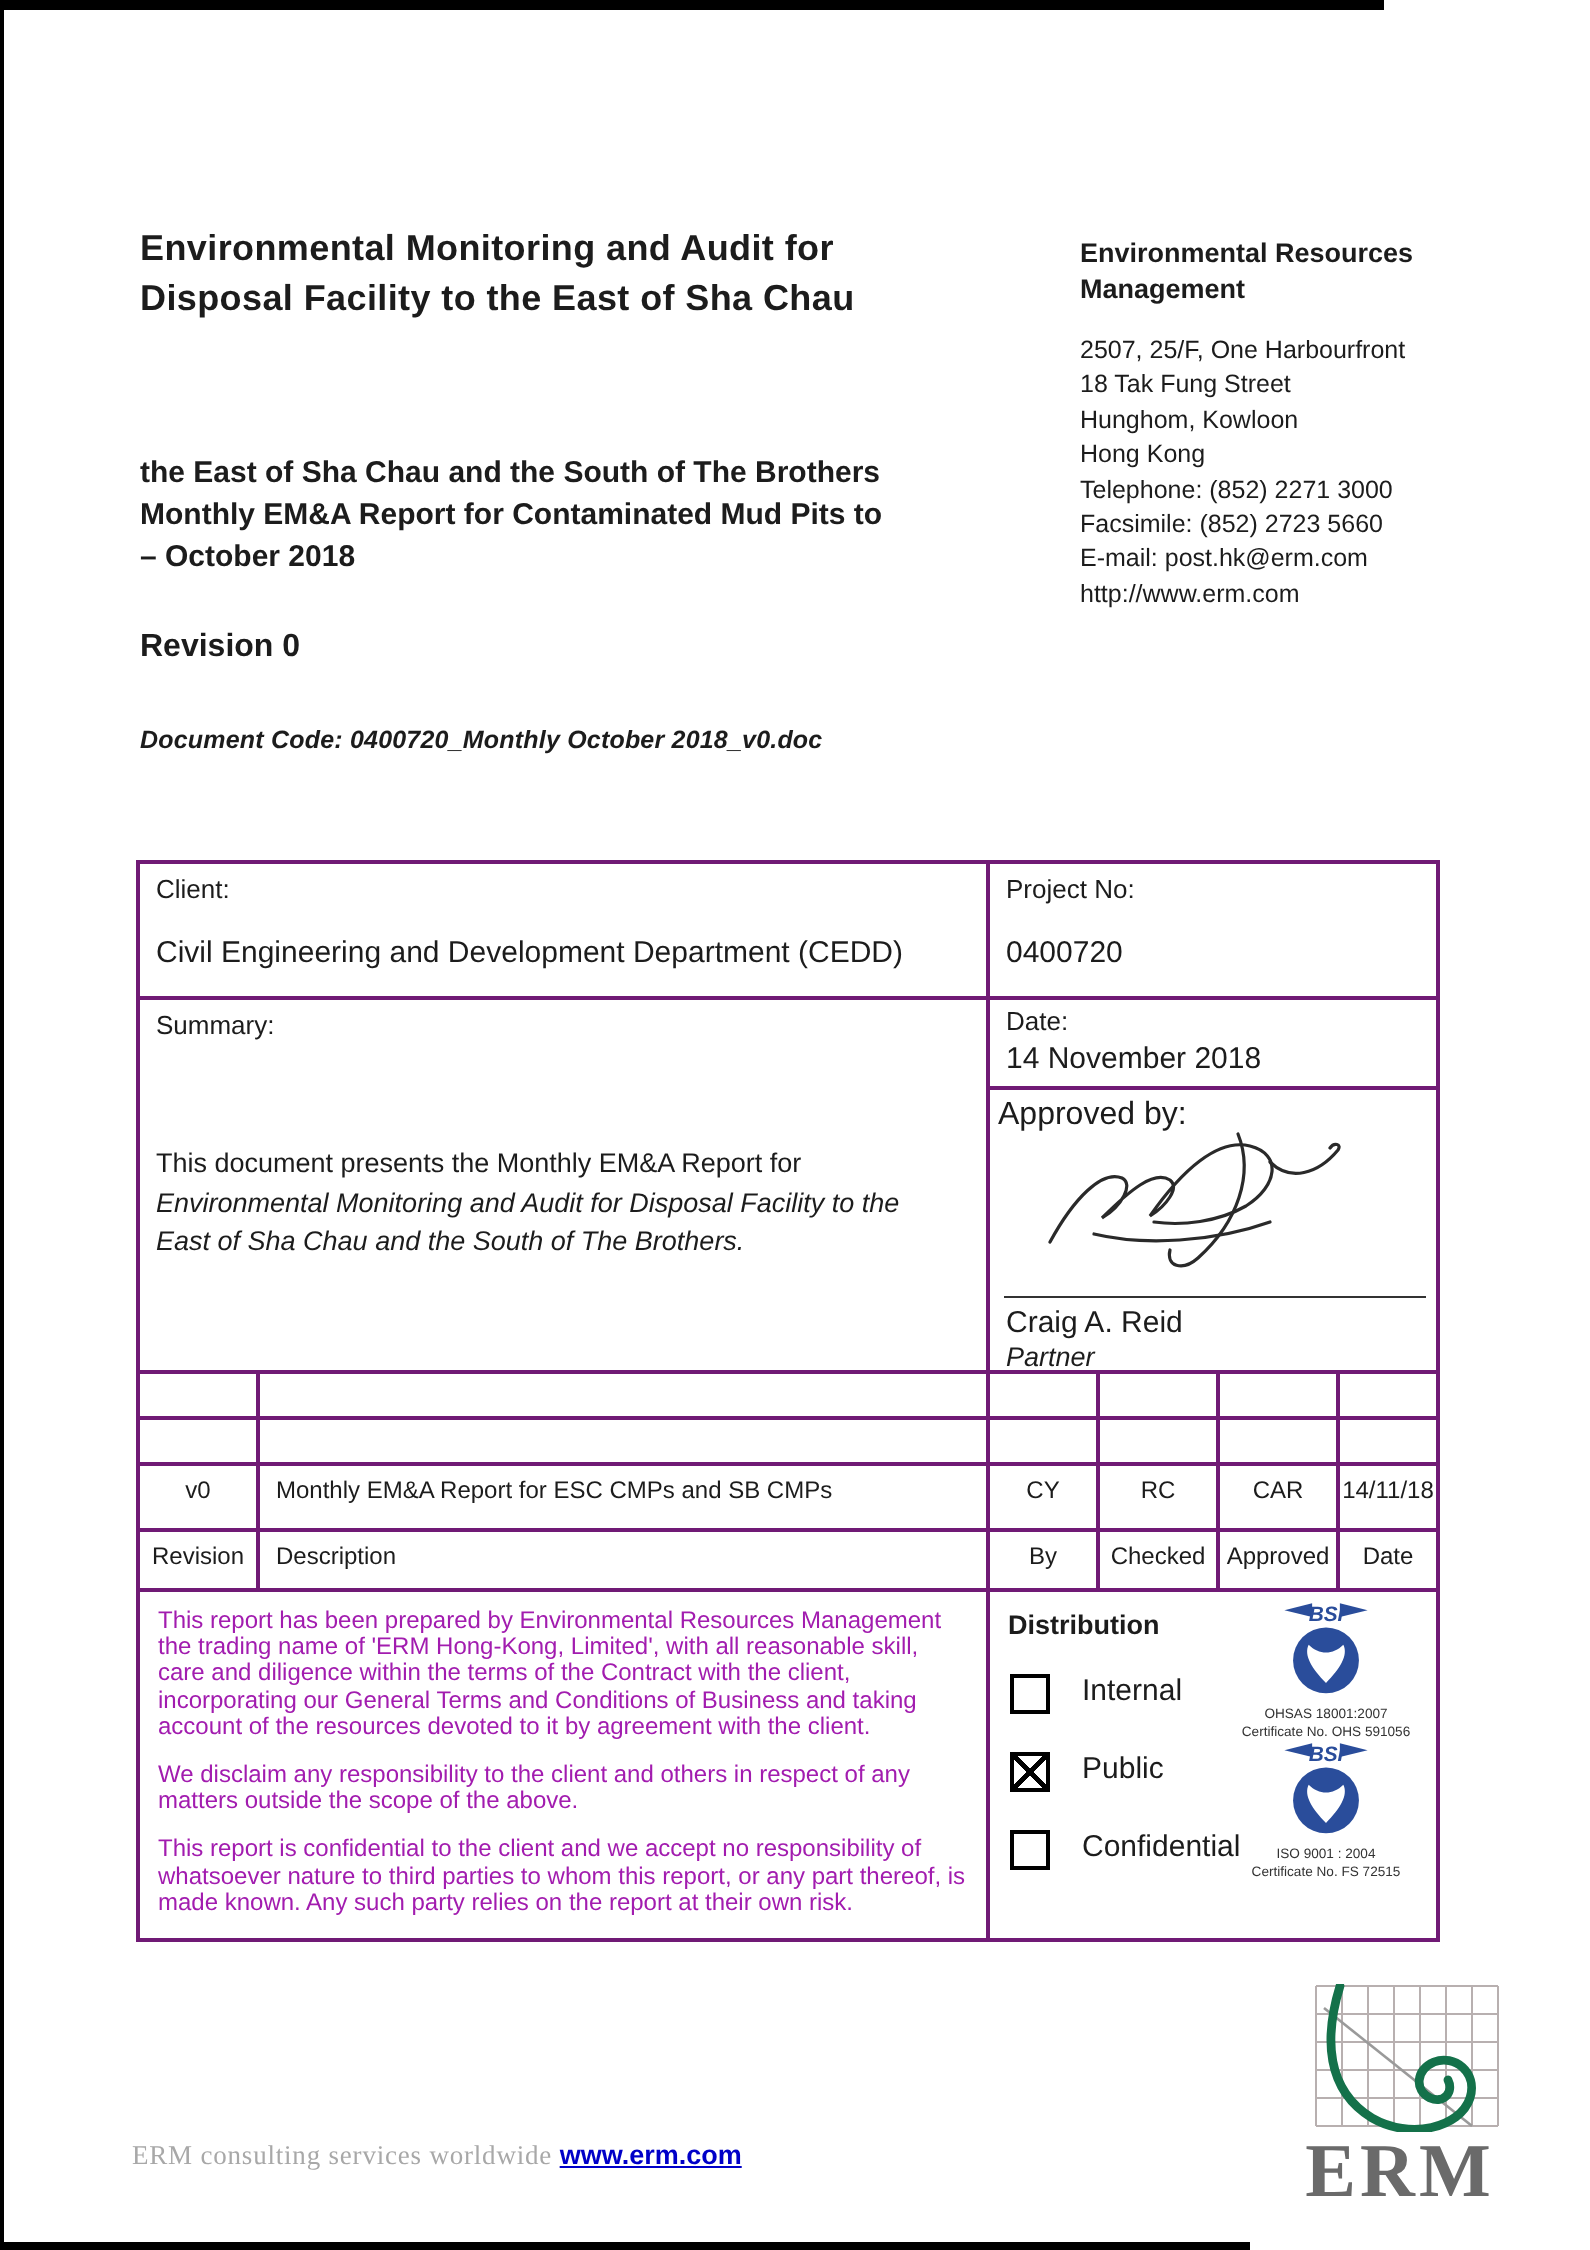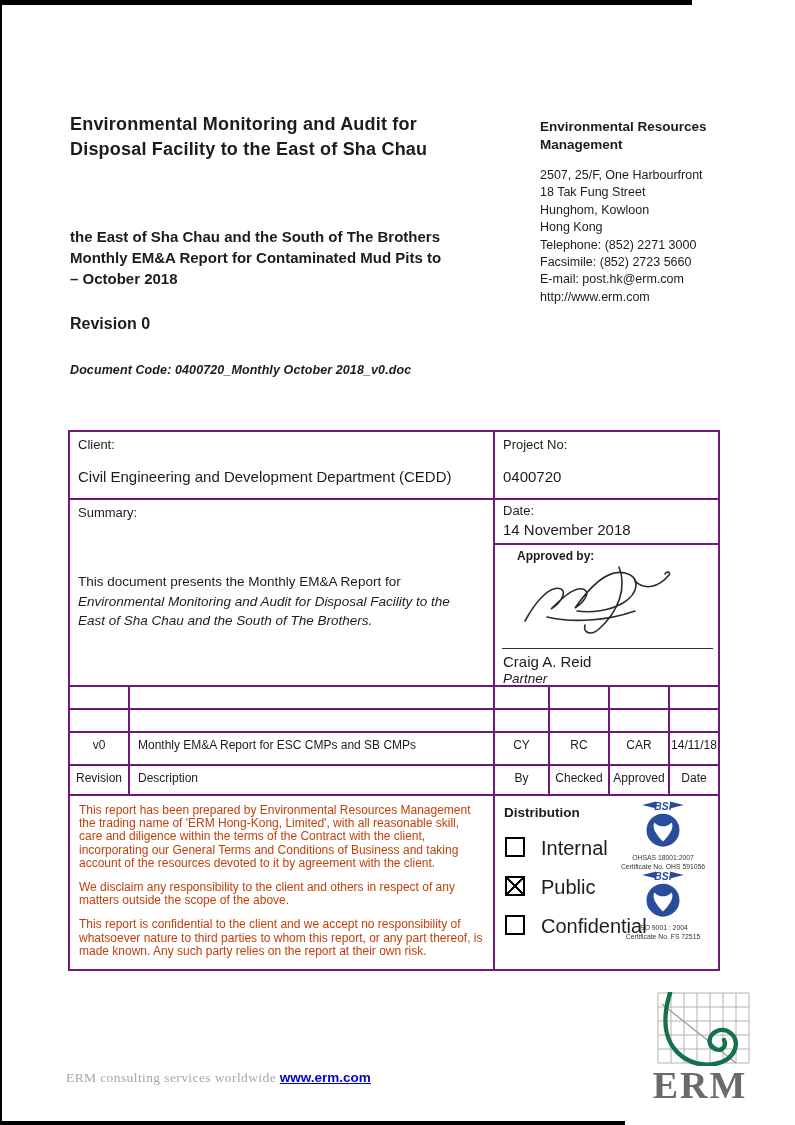--- a/index.html
+++ b/index.html
@@ -28,43 +28,43 @@
   .cell-pad { padding:5px 8px; }
   .field-label { font-size:13px; }
   .field-value { font-size:15px; margin-top:16px; }
   .date-value { font-size:15px; margin-top:3px; }
 
   .summary-cell { position:relative; height:100%; }
   .summary-text { position:absolute; left:8px; top:72px; width:402px; font-size:13.5px; line-height:19.5px; }
   .summary-text .it { font-style:italic; }
 
   .approved-cell-inner { position:relative; height:140px; }
-  .approved-label { position:absolute; left:22px; top:4px; font-size:12px;font-weight:bold; }
+  .approved-label { position:absolute; left:4px; top:4px; font-size:16px; }
   .signature-svg { position:absolute; left:22px; top:14px; }
   .sig-line { position:absolute; left:7px; right:5px; top:103px; border-top:1.5px solid #333; }
   .approver-name { position:absolute; left:8px; top:108px; font-size:15px; }
   .approver-title { position:absolute; left:8px; top:126px; font-size:13.5px; font-style:italic; }
 
   .rev-cell { text-align:center; padding-top:5px !important; }
   .rev-desc { text-align:left; padding:5px 0 0 8px !important; }
   .empty-cell { height:21px; }
 
-  .disclaimer-cell { padding:8px 9px 0 9px !important; font-size:10.8px; line-height:13.2px; color:#c2410c; }
+  .disclaimer-cell { padding:8px 9px 0 9px !important; font-size:10.8px; line-height:13.2px; color:#a21caf; }
   .disclaimer-cell p { margin:0 0 11px 0; }
 
   .dist-cell-inner { position:relative; height:152px; }
   .dist-label { position:absolute; left:9px; top:9px; font-size:13.5px; font-weight:bold; }
   .dist-row { position:absolute; left:10px; }
   .checkbox { display:inline-block; width:16px; height:16px; border:2px solid #000; vertical-align:middle; position:relative; background:#fff; }
   .checkbox.checked {
     background-image:
       linear-gradient(45deg,  transparent 44%, #000 44%, #000 56%, transparent 56%),
       linear-gradient(135deg, transparent 44%, #000 44%, #000 56%, transparent 56%);
   }
-  .dist-option-label { position:absolute; left:36px; top:0px; font-size:20px; white-space:nowrap; }
+  .dist-option-label { position:absolute; left:36px; top:0px; font-size:15px; white-space:nowrap; }
   .cert-block { position:absolute; left:118px; width:100px; text-align:center; }
   .cert-caption { font-size:6.8px; line-height:8.5px; color:#333; margin-top:1px; }
 
   .footer-line { position:absolute; left:66px; top:1070px; font-family:"Liberation Serif", serif; font-size:13.5px; color:#a8a8a8; letter-spacing:.4px; }
   .footer-link { font-family:"Liberation Sans", sans-serif; font-weight:bold; color:#0000c8; text-decoration:underline; letter-spacing:0; }
 
   .erm-logo { position:absolute; left:638px; top:992px; width:124px; text-align:center; }
   .erm-logo-text { font-family:"Liberation Serif", serif; font-size:38px; font-weight:bold; color:#6a6a6a; letter-spacing:2px; line-height:34px; margin-top:-2px; }
 </style>
 </head>

